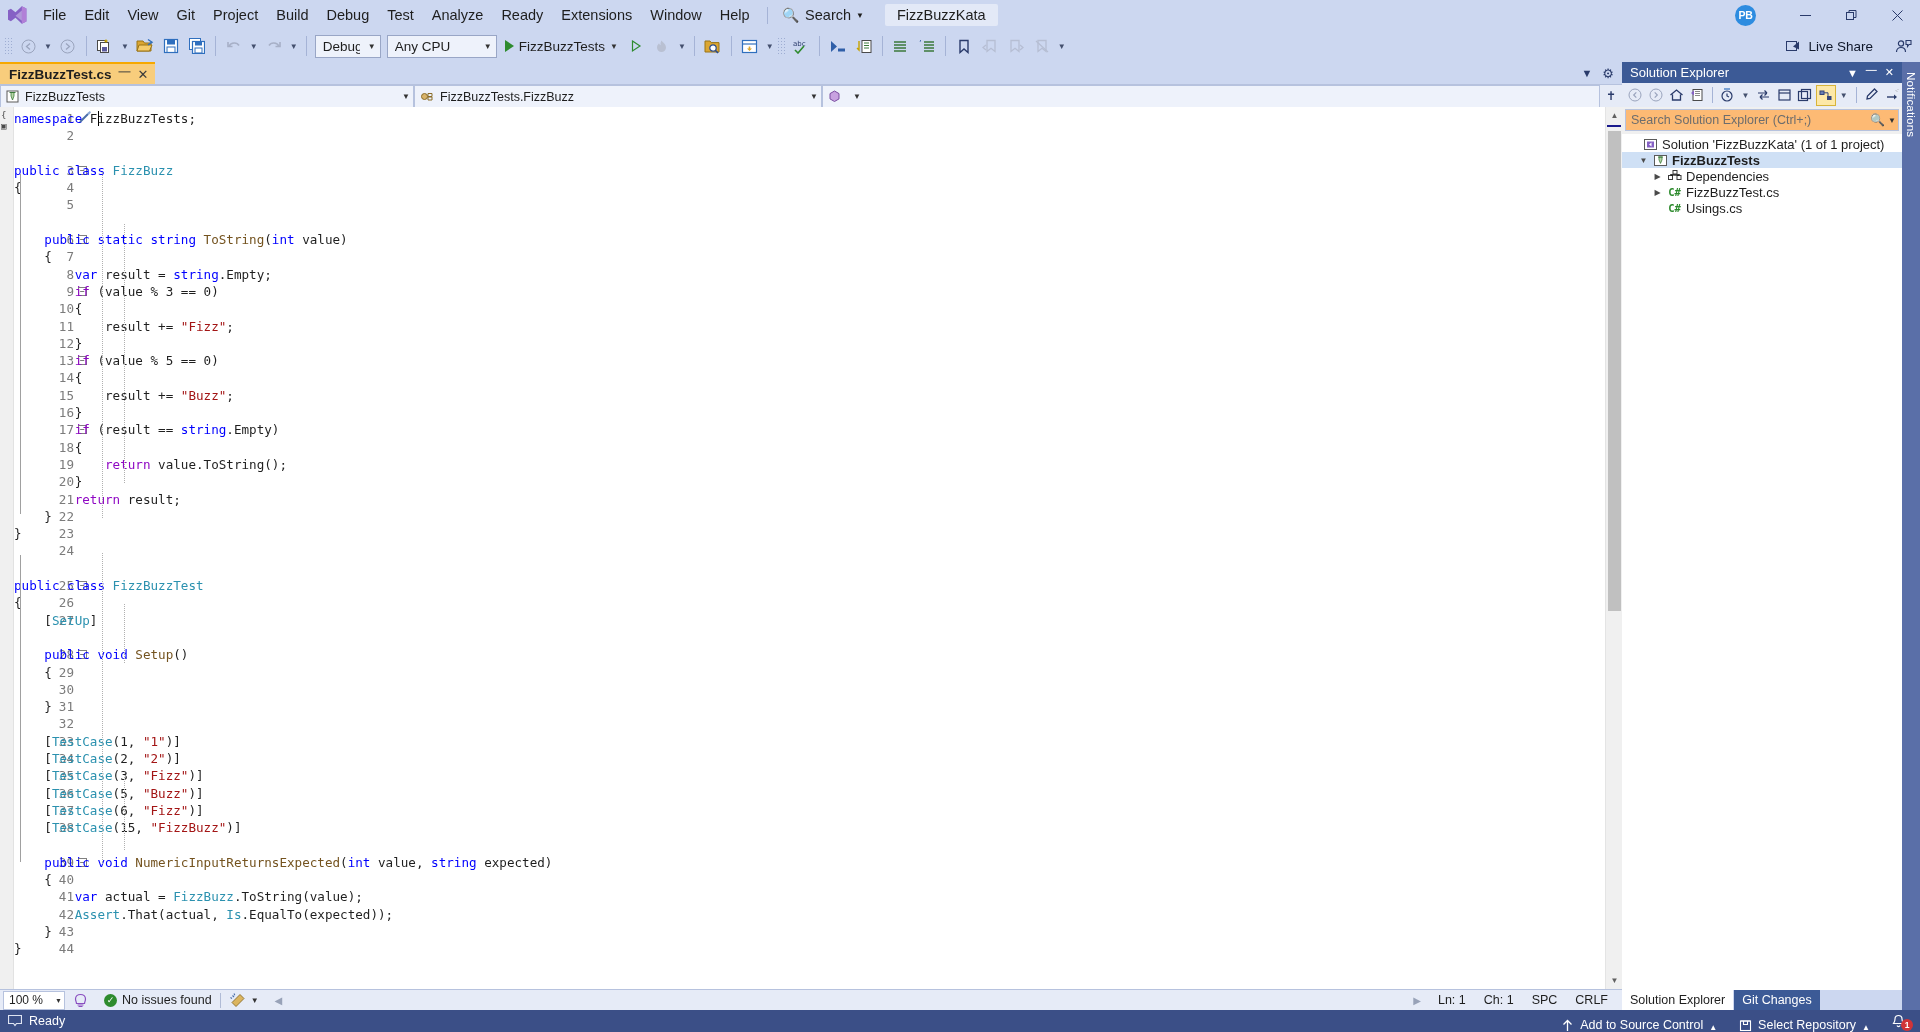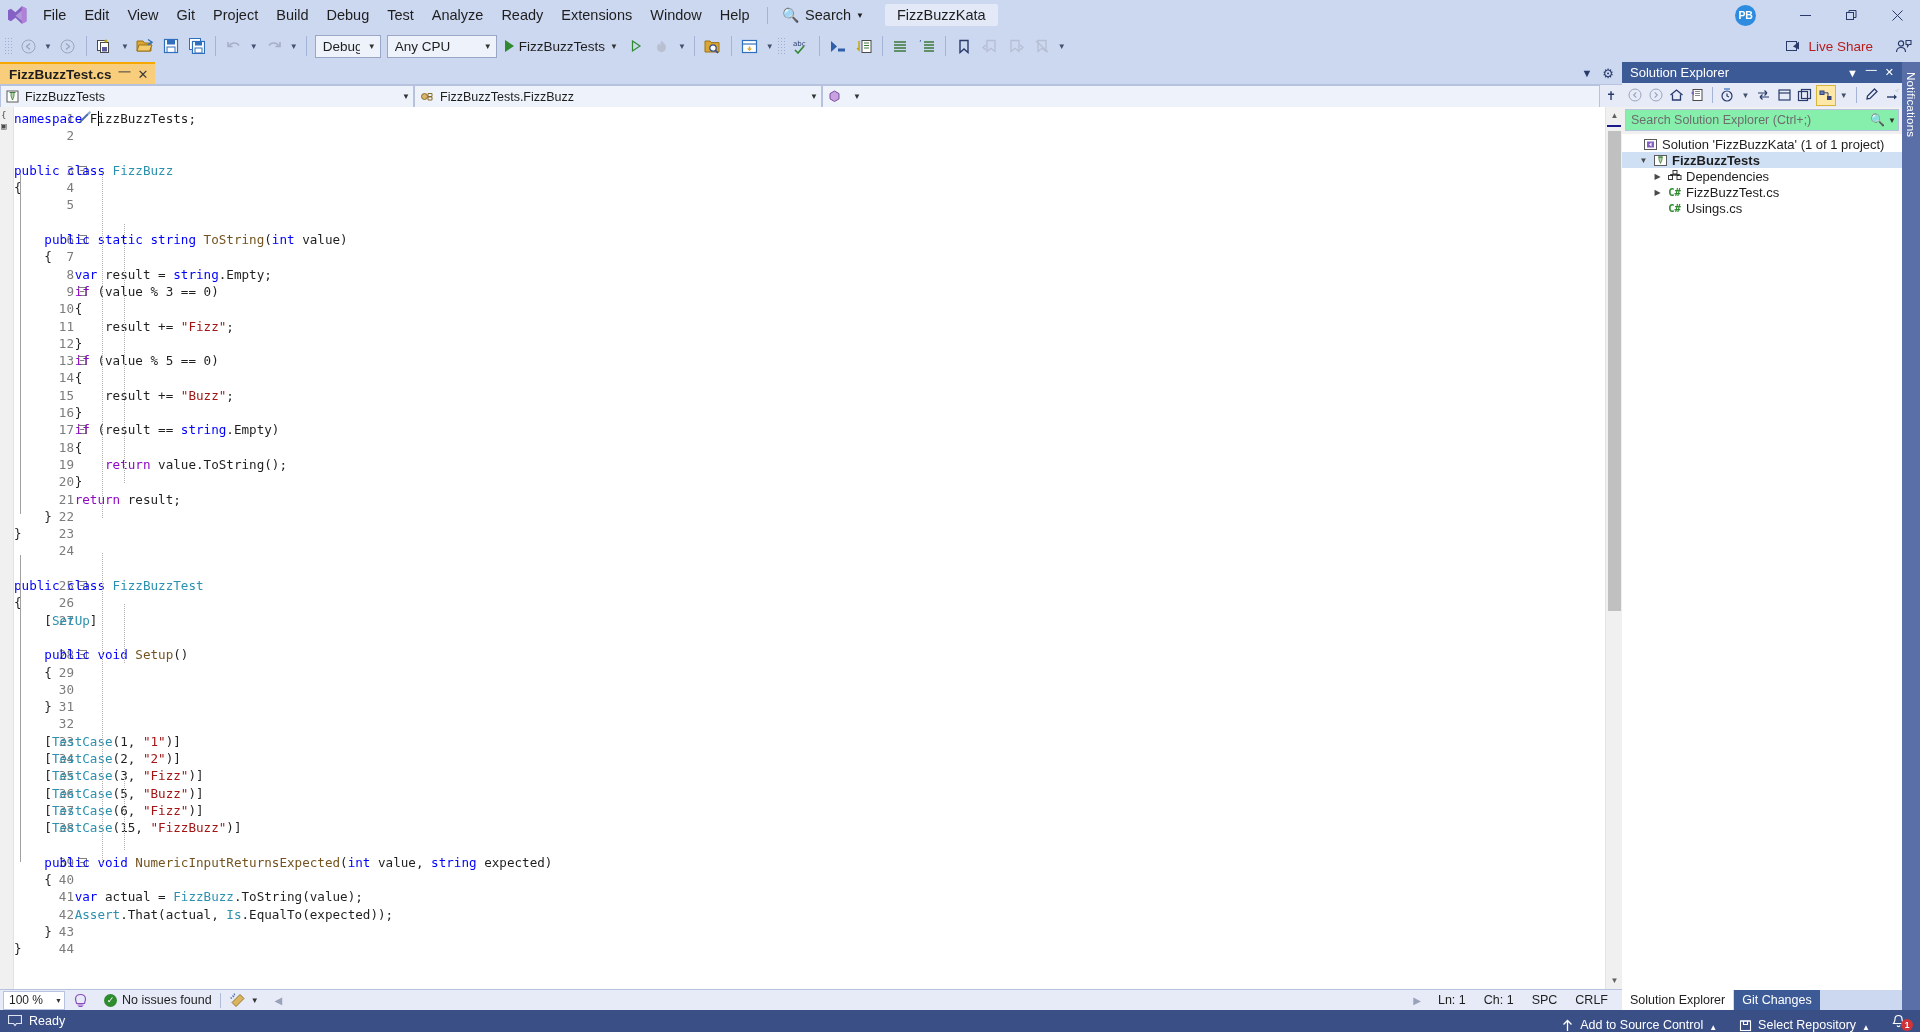--- a/index.html
+++ b/index.html
@@ -61,21 +61,21 @@
   .tb-sep { width:1px; height:20px; background:#a5b3d6; margin:0 5px; }
   .tb-combo {
     height:23px; background:#eef2fb; border:1px solid #99a6c6;
     display:flex; align-items:center; padding:0 4px 0 7px; font-size:13.5px;
     color:#1e1e1e; margin:0 3px; cursor:default;
   }
   .tb-combo .cv { flex:1; white-space:nowrap; overflow:hidden; }
   .tb-combo .ca { font-size:8px; color:#333; margin-left:8px; }
   .tb-run { display:flex; align-items:center; gap:5px; height:26px; padding:0 5px; cursor:default; font-size:13.5px; color:#1e1e1e;}
   .tri-green { width:0;height:0;border-left:9px solid #2e8b2e;border-top:6px solid transparent;border-bottom:6px solid transparent; }
-  .live-share { margin-left:auto; display:flex; align-items:center; gap:6px; padding:0 8px; height:26px; font-size:13.5px; color:#b91c1c; cursor:default;}
+  .live-share { margin-left:auto; display:flex; align-items:center; gap:6px; padding:0 8px; height:26px; font-size:13.5px; color:#0f172a; cursor:default;}
 
   
   .mainrow { flex:1; display:flex; min-height:0; background:#ccd7f0; padding: 0 0 0 0; }
 
   
   .editor-col { flex:1; display:flex; flex-direction:column; min-width:0; position:relative; }
   .tabstrip { height:22px; display:flex; align-items:flex-end; background:#ccd7f0; position:relative; }
   .doc-tab {
     height:22px; background:#f8cd7c; display:flex; align-items:center; gap:7px;
     padding: 0 7px 0 9px; font-size:13.5px; color:#1e1e1e; font-weight:bold; cursor:default;
@@ -152,21 +152,21 @@
   }
   .se-header .t { flex:1; }
   .se-header .ic { padding:0 4px; font-size:11px; cursor:default; }
   .se-toolbar { height:24px; display:flex; align-items:center; background:#e6ebf7; padding-left:3px; gap:1px;}
   .se-tb {
     width:22px; height:21px; display:flex; align-items:center; justify-content:center; cursor:default;
   }
   .se-tb.active { background:#fde8a8; border:1px solid #d8b43a; }
   .se-sep { width:1px; height:16px; background:#a5b3d6; margin:0 4px;}
   .se-search {
-    height:22px; margin:2px 3px 3px 3px; background:#86efac; border:1px solid #b6c2de;
+    height:22px; margin:2px 3px 3px 3px; background:#fdba74; border:1px solid #b6c2de;
     display:flex; align-items:center; padding:0 2px 0 5px; font-size:12.5px; color:#6d6d6d;
   }
   .se-search .q { flex:1; }
   .se-tree { flex:1; background:#fff; font-size:13px; color:#1e1e1e; padding-top:2px; overflow:hidden;}
   .tr-row { height:16px; display:flex; align-items:center; padding-left:4px; cursor:default; white-space:nowrap;}
   .tr-row.sel { background:#cfe0f5; }
   .tr-exp { width:15px; text-align:center; font-size:8px; color:#4a4a4a; }
   .tr-ico { width:19px; display:flex; align-items:center; justify-content:center;}
   .tr-lbl { padding-left:2px; }
   .bold { font-weight:bold; }

